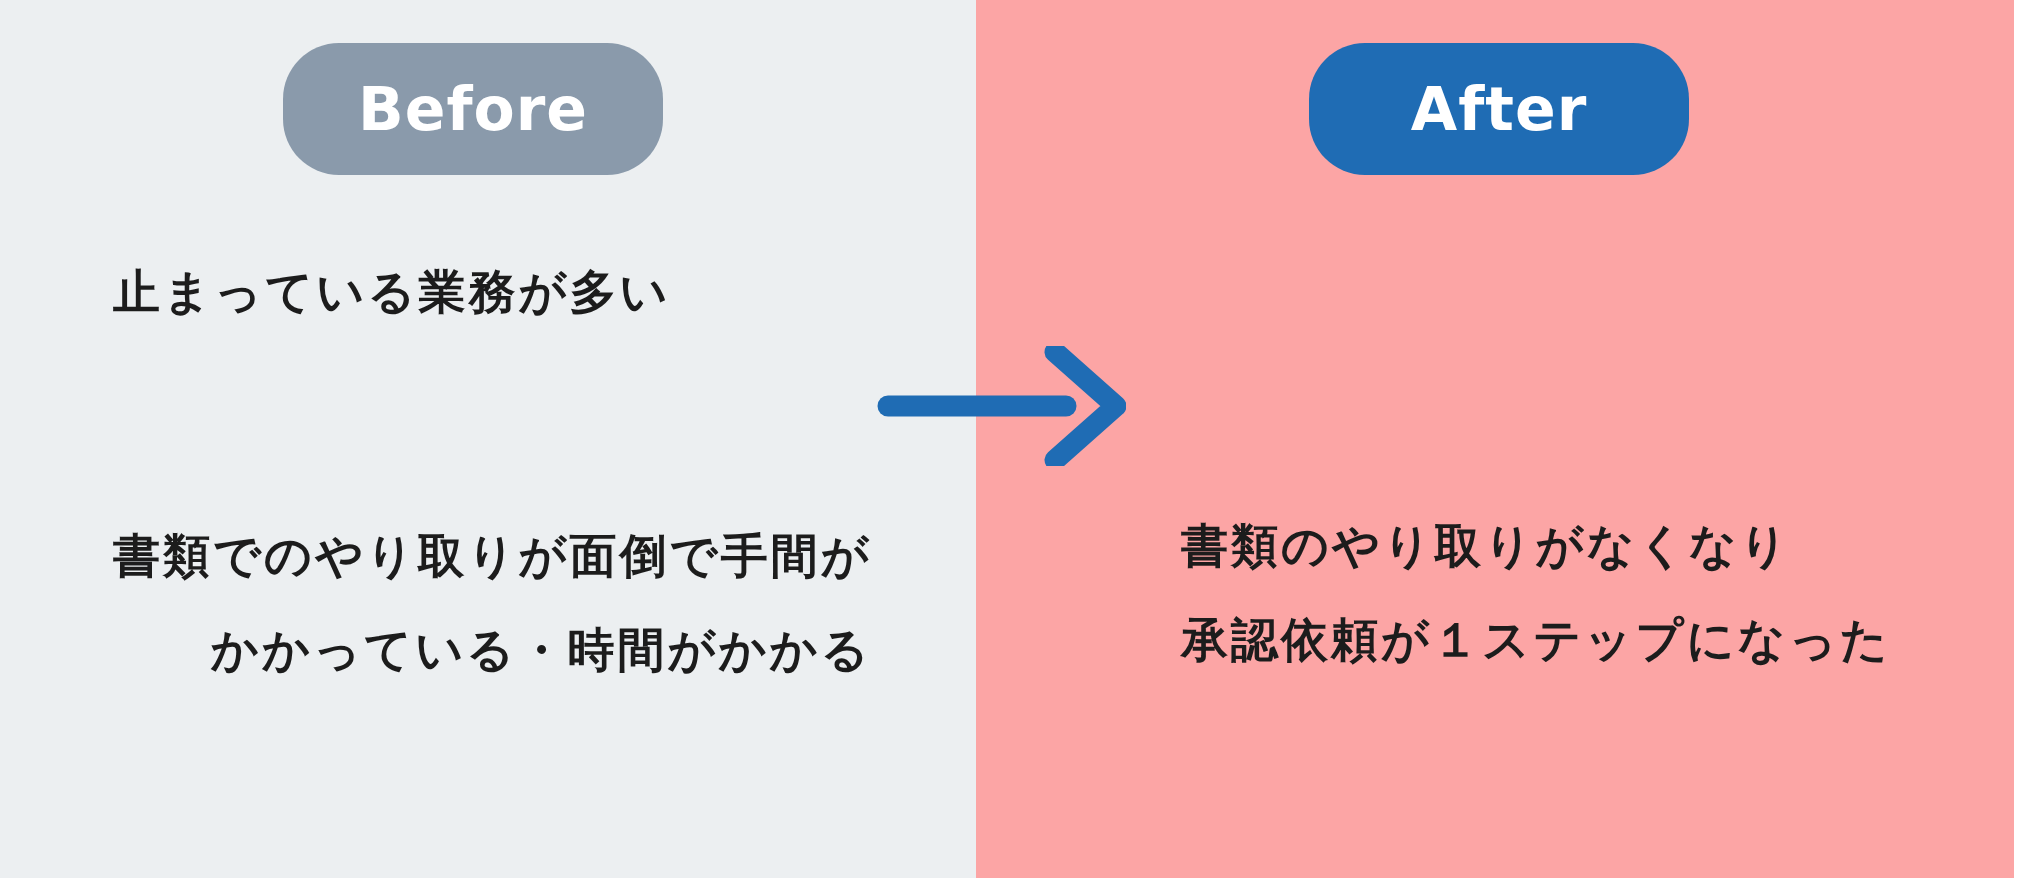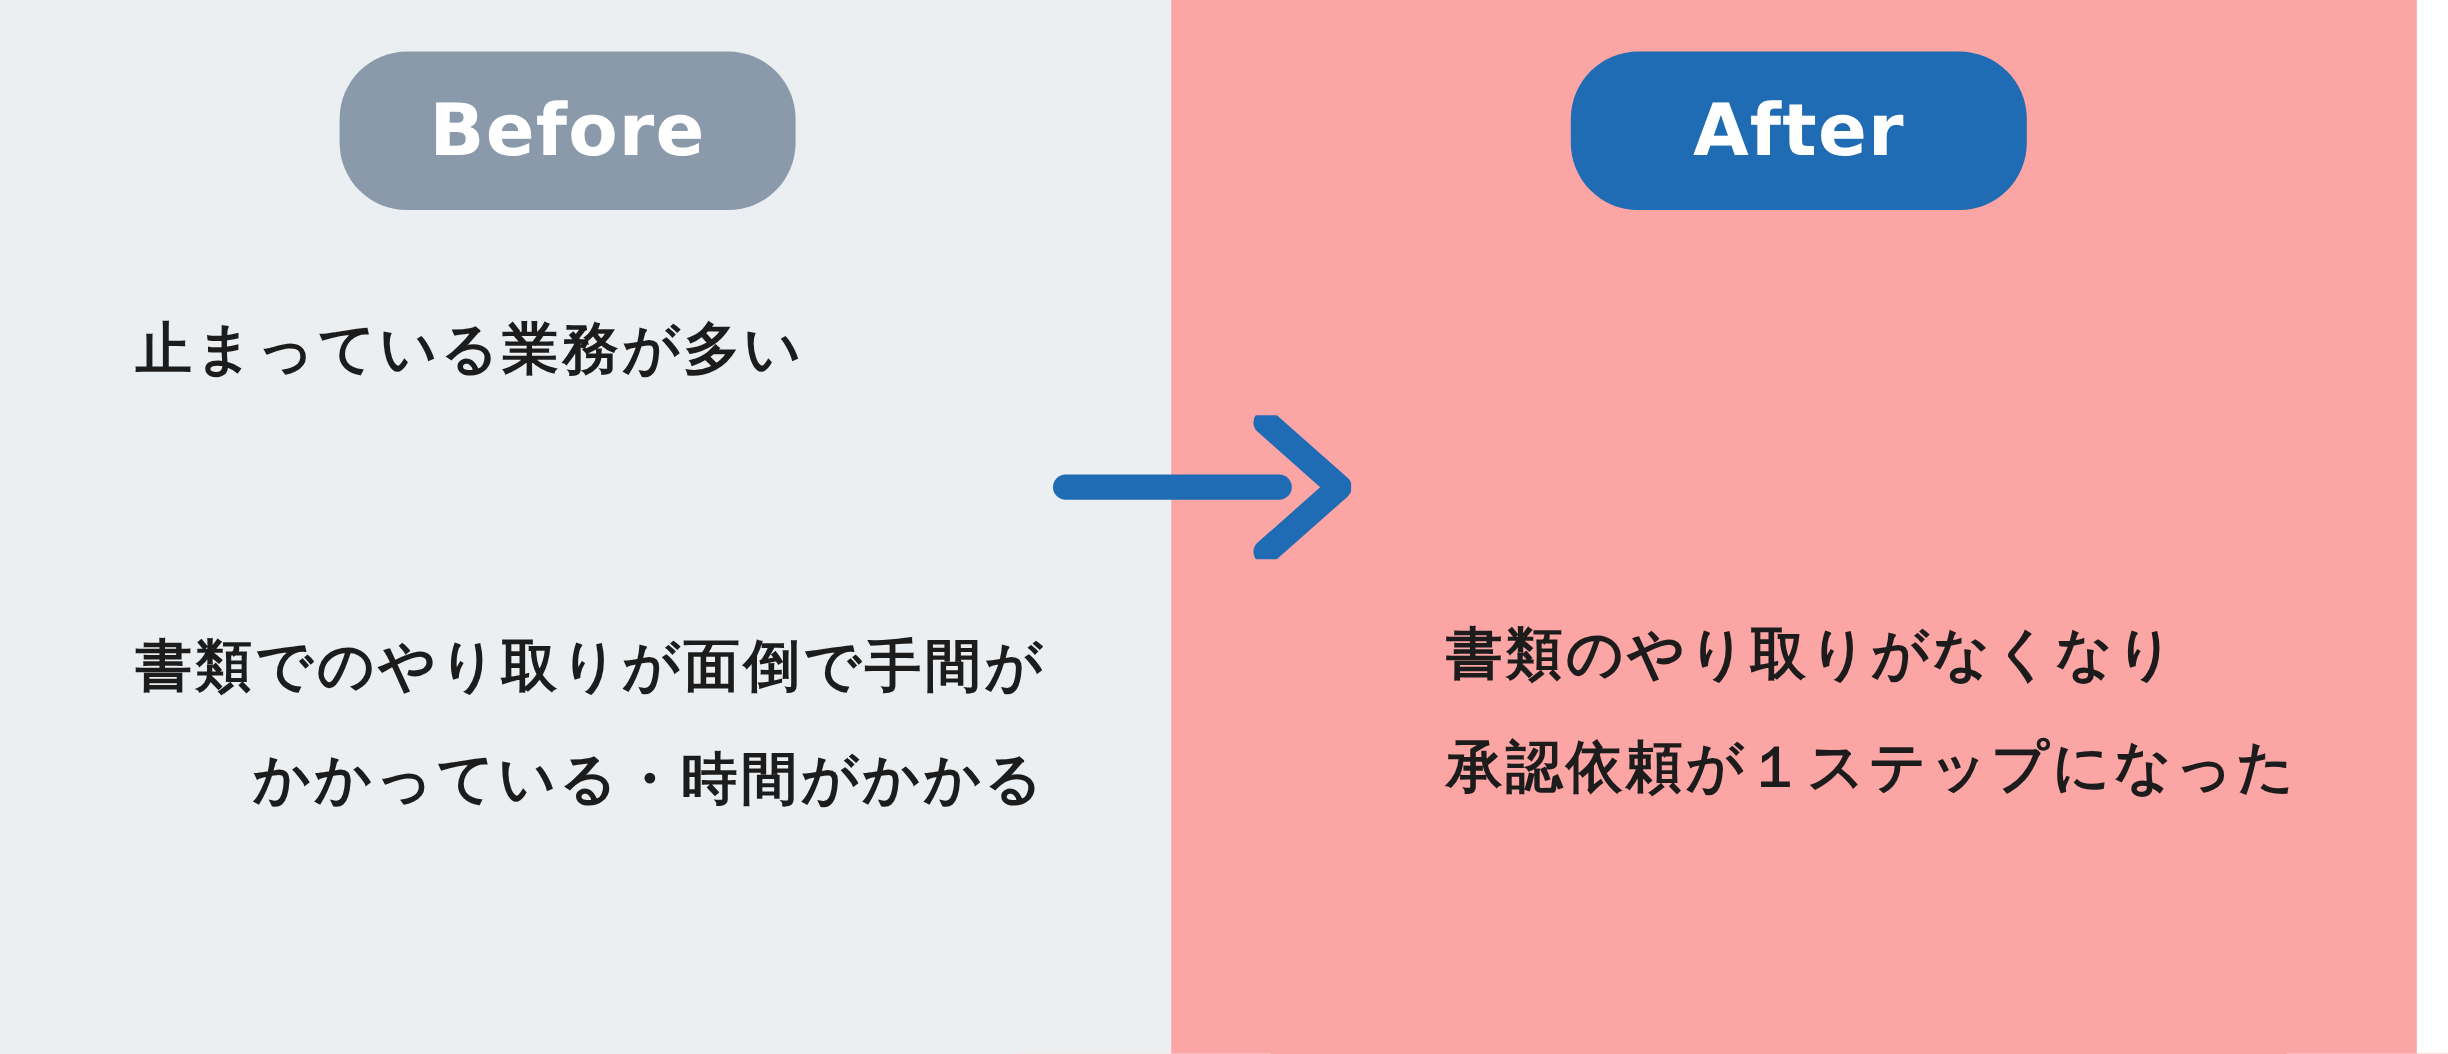--- a/index.html
+++ b/index.html
@@ -58,21 +58,21 @@
     font-weight: 700;
     line-height: 94px;
     letter-spacing: 3px;
     white-space: nowrap;
   }
   .panel-before .point { left: 113px; }
   .panel-after  .point { left: 205px; }
   .panel-before .point-1 { top: 245px; }
   .panel-before .point-2 { top: 509px; text-align: right; }
   .panel-after  .point-1 { top: 240px; }
-  .panel-after  .point-2 { top: 499px; margin-left: 24px; }
+  .panel-after  .point-2 { top: 499px; }
   .arrow {
     position: absolute;
     left: 876px;
     top: 346px;
     width: 250px;
     height: 120px;
   }
   .arrow svg { display: block; width: 100%; height: 100%; }
 </style>
 </head>

